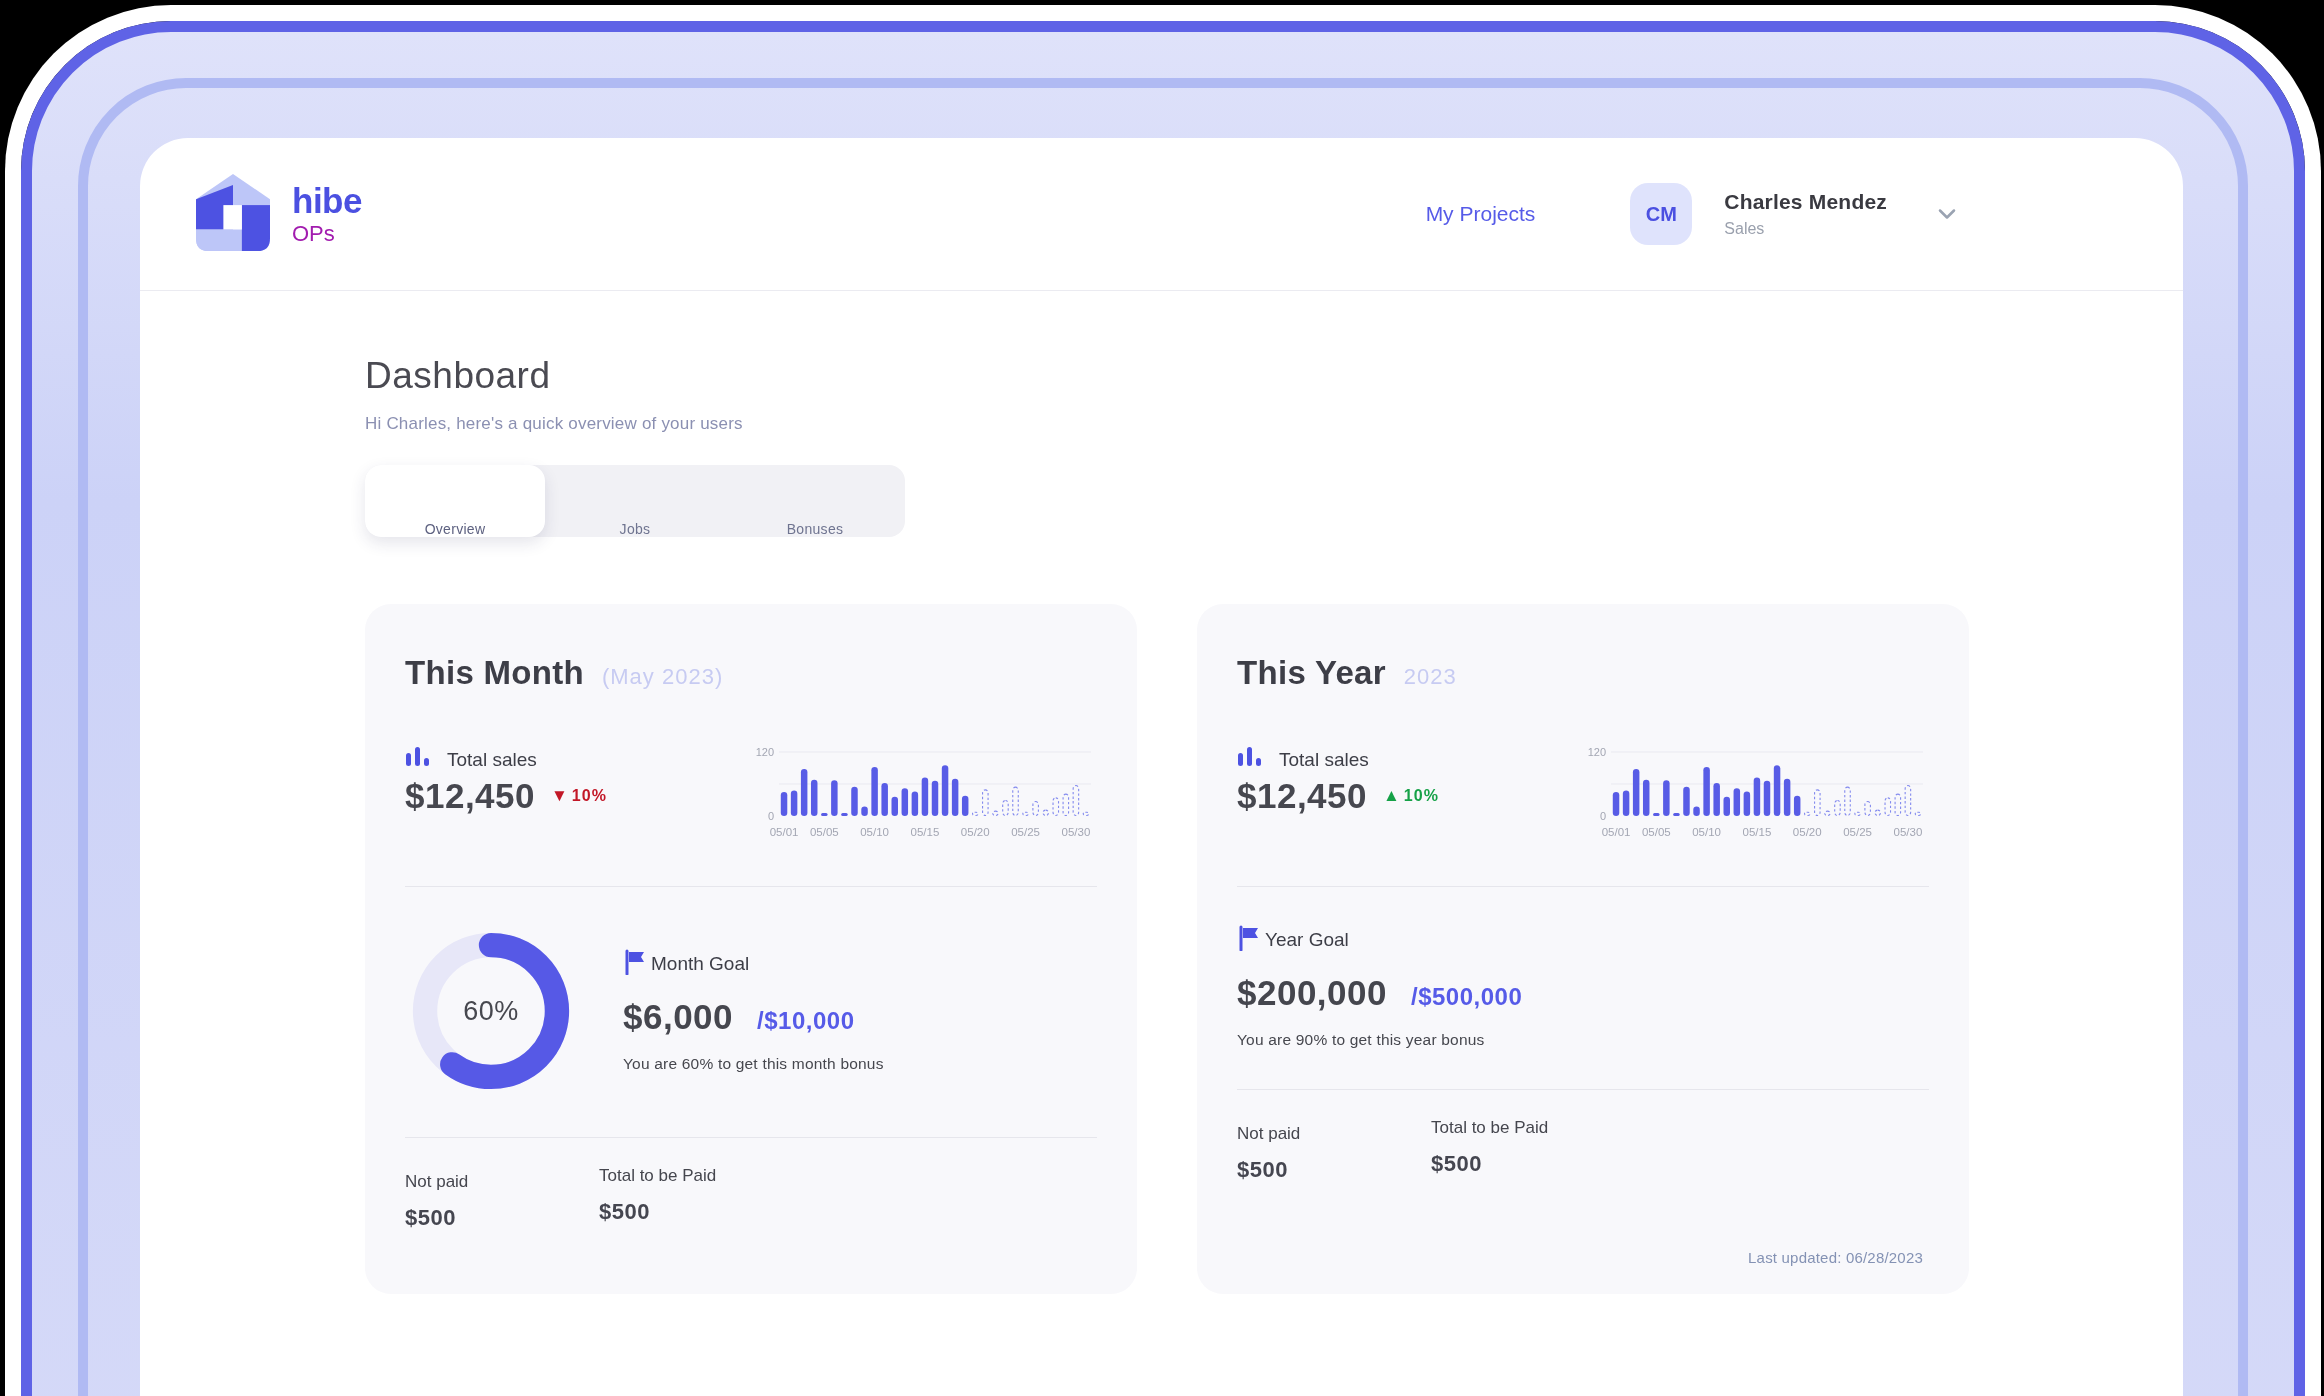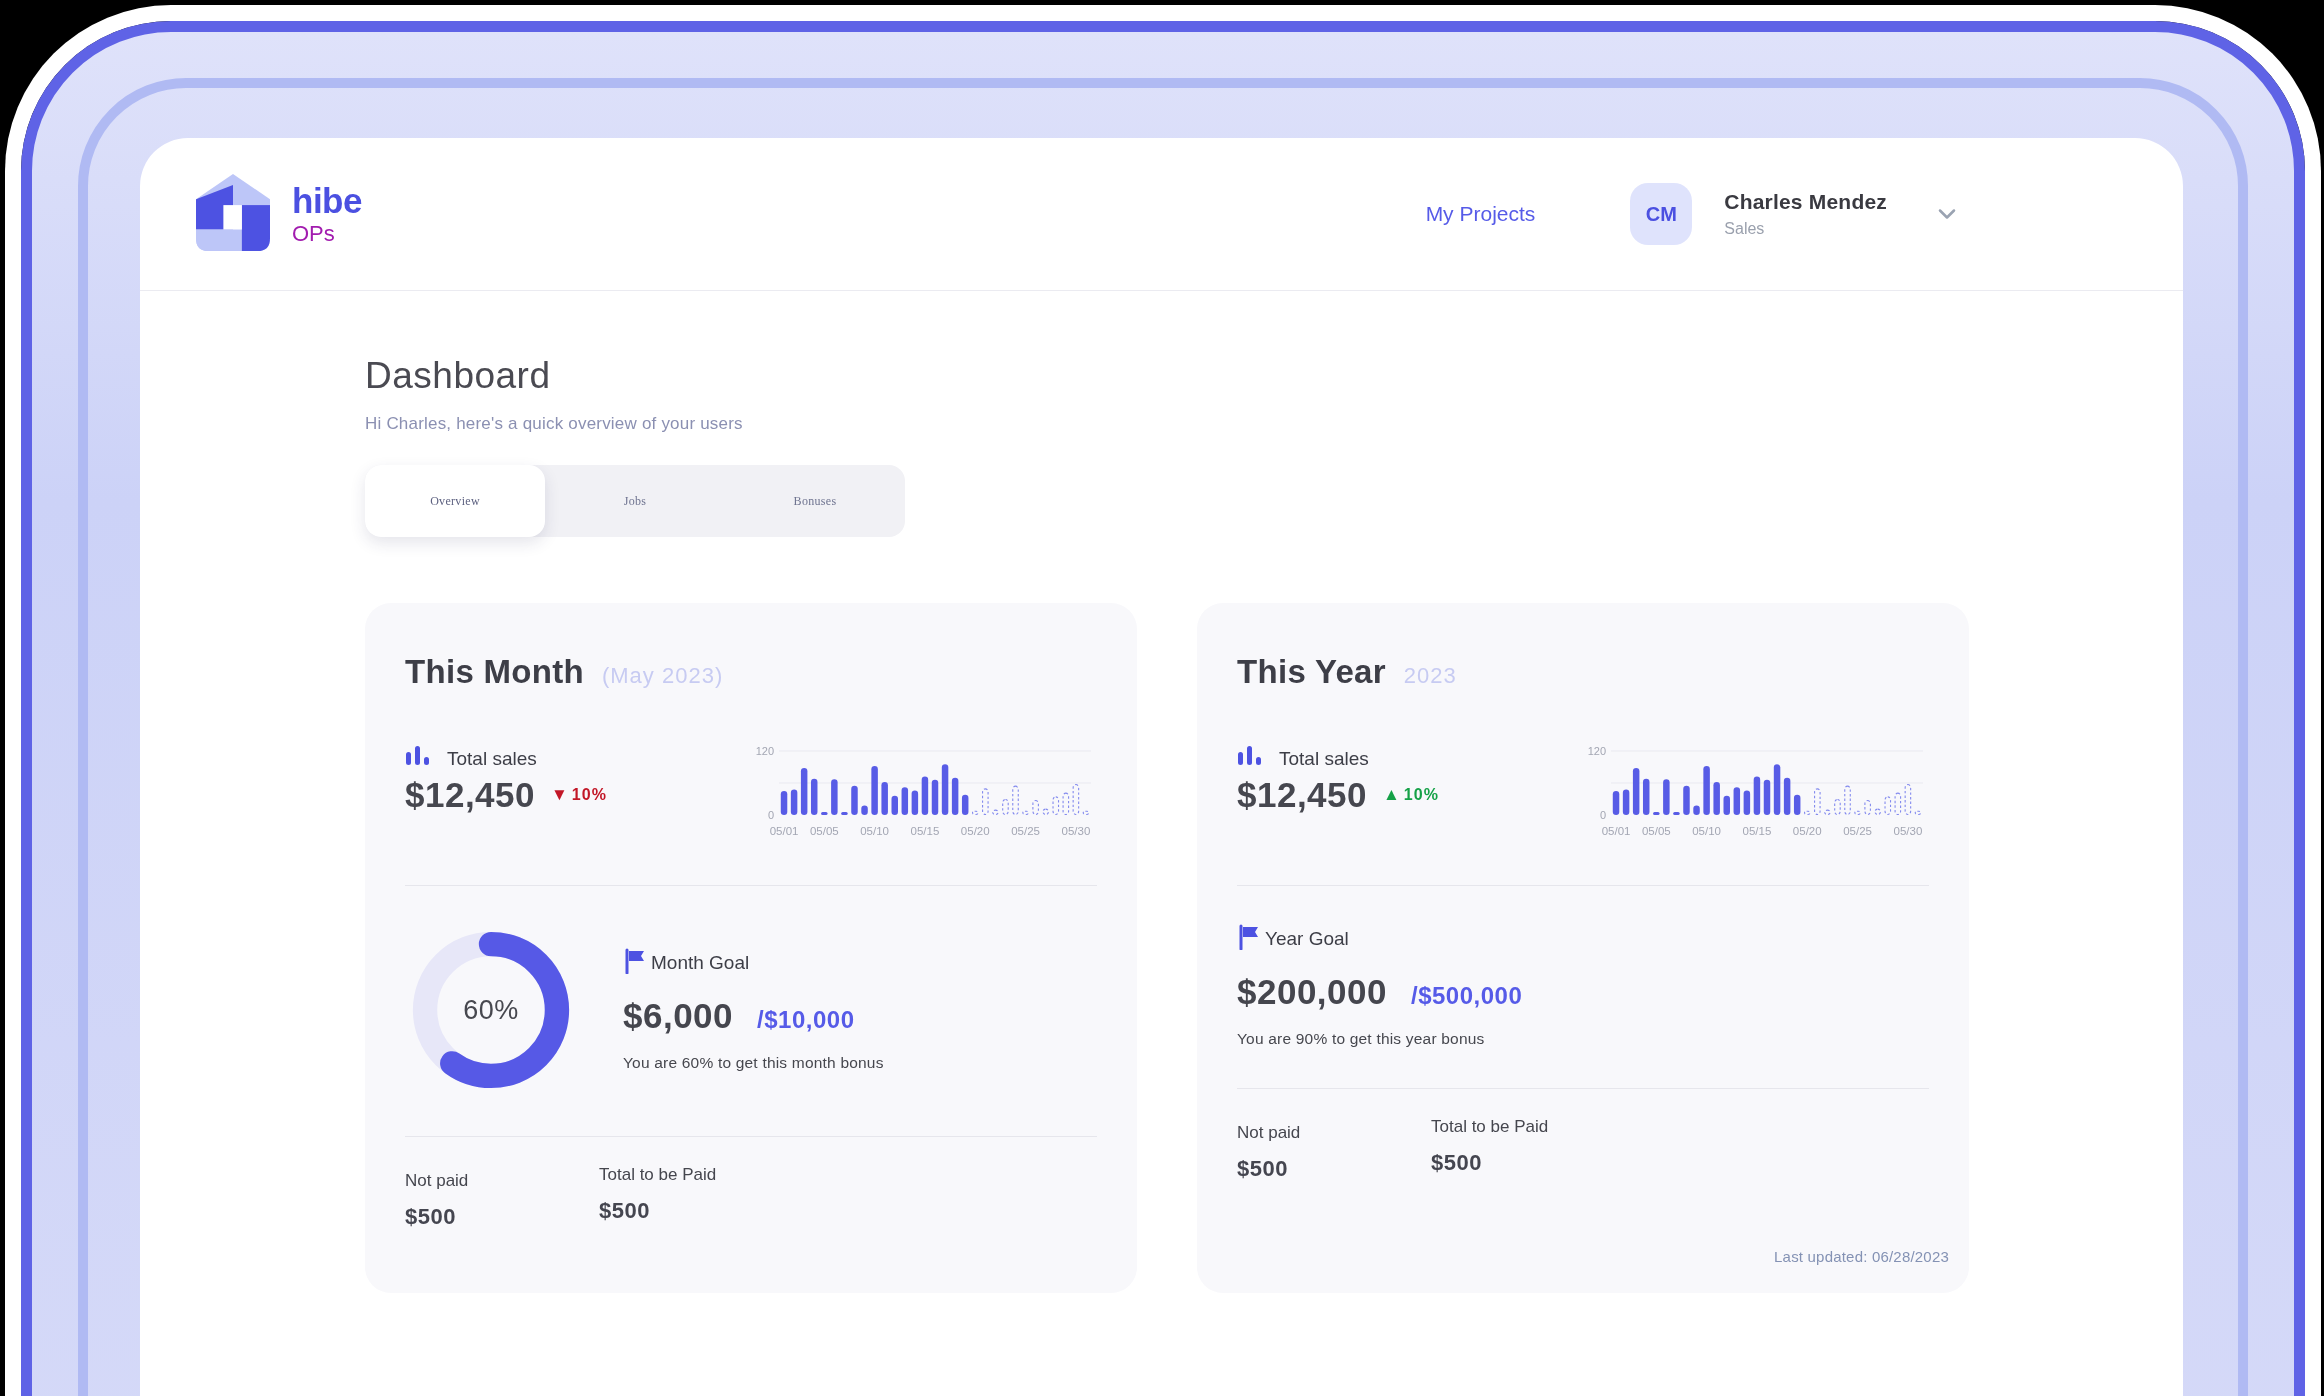--- a/index.html
+++ b/index.html
@@ -39,22 +39,22 @@
     display:flex;align-items:center;justify-content:center;font-size:20px;font-weight:600;}
   .user-names{display:flex;flex-direction:column;gap:6px;}
   .user-name{font-size:21px;font-weight:700;color:#3a3a41;letter-spacing:0.2px;}
   .user-role{font-size:16px;color:#9aa0ad;}
   .chevron{margin-left:14px;display:flex;align-items:center;}
   
   .main{padding:64px 0 0 225px;}
   .page-title{font-size:37px;font-weight:500;color:#4a4a52;letter-spacing:0.5px;}
   .page-sub{font-size:17px;color:#8b90b2;margin-top:17px;letter-spacing:0.2px;}
   .tabs{display:inline-flex;background:#f1f1f5;border-radius:16px;margin-top:31px;}
-  .tab{width:180px;height:72px;display:flex;align-items:center;justify-content:center;
-    font-size:12px;color:#6f7490;border-radius:16px;cursor:pointer;letter-spacing:0.3px;font-family:Liberation Serif, serif;}
+  .tab{width:180px;height:72px;display:flex;align-items:flex-end;justify-content:center;
+    font-size:14px;color:#6f7490;border-radius:16px;cursor:pointer;letter-spacing:0.3px;}
   .tab.active{background:#ffffff;color:#5d6180;box-shadow:0 6px 16px rgba(40,40,90,0.12);}
   
   .cards{display:flex;gap:60px;margin-top:66px;}
   .card{width:772px;height:690px;background:#f8f8fb;border-radius:26px;
     padding:50px 40px 0 40px;box-sizing:border-box;position:relative;}
   .card-title-row{display:flex;align-items:baseline;gap:18px;}
   .card-title{font-size:33px;font-weight:600;color:#3d3e47;letter-spacing:0.3px;}
   .card-period{font-size:22px;font-weight:500;color:#c7cbf2;letter-spacing:1px;}
   .stats-row{display:flex;justify-content:space-between;align-items:flex-start;margin-top:52px;}
   .sales-label-row{display:flex;align-items:center;gap:16px;}
@@ -74,21 +74,21 @@
   .goal-label{font-size:19px;color:#3d3e47;}
   .goal-amounts{display:flex;align-items:baseline;gap:24px;margin-top:18px;}
   .goal-current{font-size:35px;font-weight:600;color:#45464e;letter-spacing:0.5px;}
   .goal-target{font-size:24px;font-weight:600;color:#565be8;letter-spacing:0.5px;}
   .goal-note{font-size:15.5px;color:#46474e;margin-top:18px;letter-spacing:0.2px;}
   .bottom-row{display:flex;margin-top:34px;}
   .pay-col1{width:148px;}
   .pay-col2{margin-left:46px;transform:translateY(-6px);}
   .pay-label{font-size:17px;color:#45464e;}
   .pay-value{font-size:22px;font-weight:600;color:#454650;margin-top:13px;letter-spacing:0.5px;}
-  .last-updated{position:absolute;right:20px;bottom:28px;font-size:15px;color:#8492b4;letter-spacing:0.2px;}
+  .last-updated{position:absolute;right:46px;bottom:28px;font-size:15px;color:#8492b4;letter-spacing:0.2px;}
   svg text{font-family:"Liberation Sans", sans-serif;}
 </style>
 </head>
 <body>
 
 <div class="frame-outer"></div>
 <div class="frame-ring"></div>
 
 <div class="app">
 

